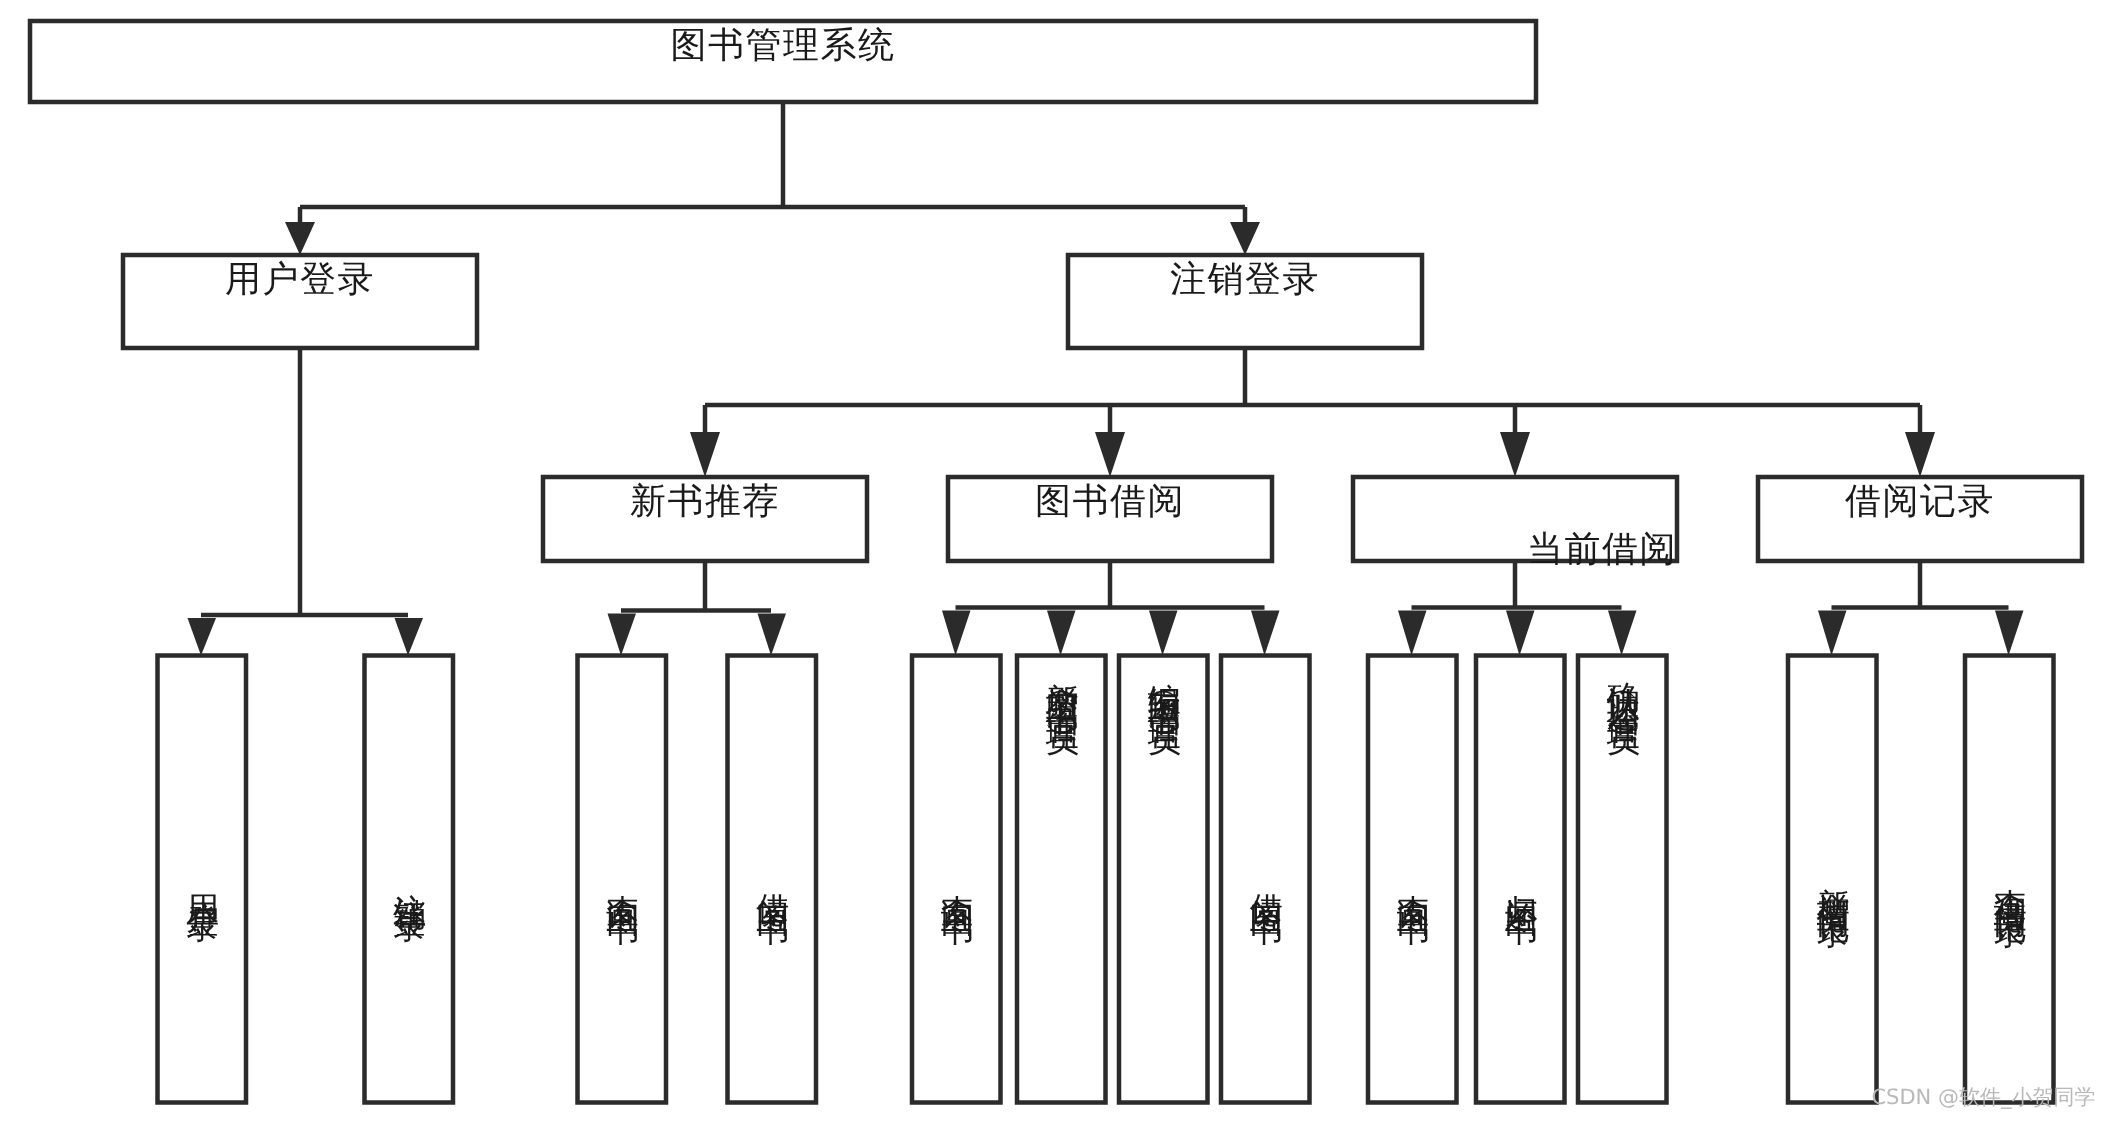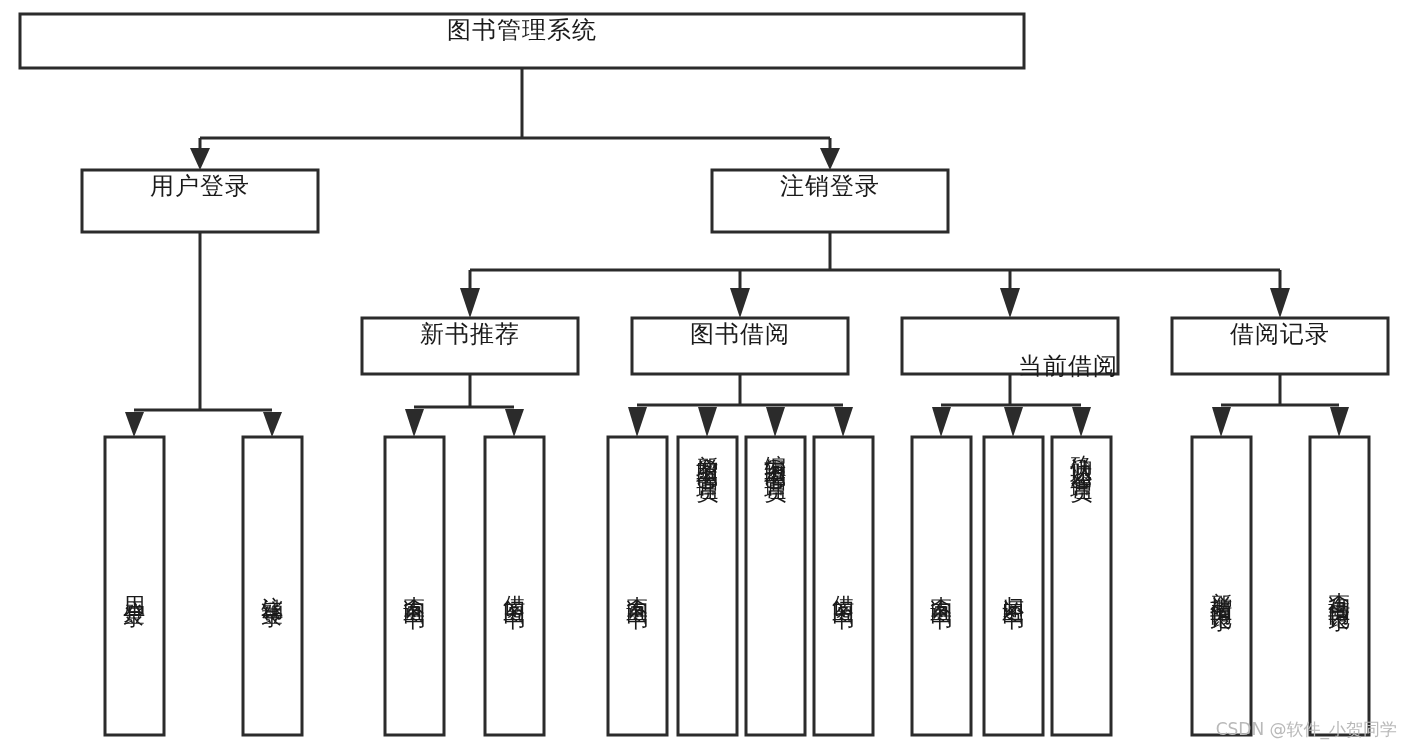--- a/index.html
+++ b/index.html
@@ -39,21 +39,21 @@
   }
   .arrow-head {
     fill: #2b2b2b;
     stroke: none;
   }
   .watermark {
     position: absolute;
     right: 8px;
     bottom: 6px;
     font-family: "DejaVu Sans", "Liberation Sans", sans-serif;
-    font-size: 17px;
+    font-size: 14px;
     color: #b9b9b9;
     white-space: nowrap;
     user-select: none;
   }
   .vlabel-wrap {
     position: absolute;
     display: flex;
     align-items: center;
     justify-content: center;
     pointer-events: none;

